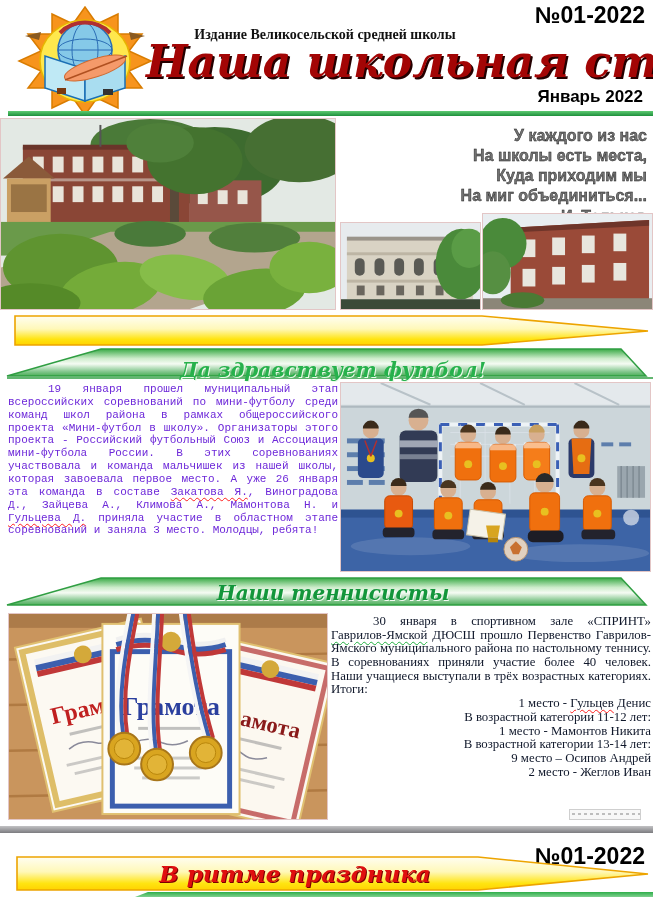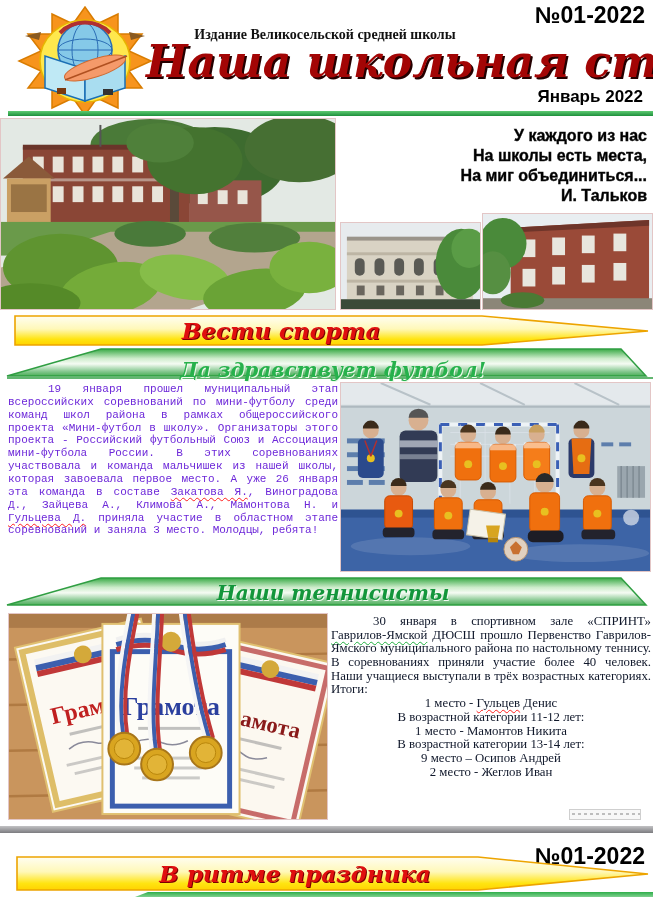--- a/index.html
+++ b/index.html
@@ -25,41 +25,41 @@
                  background:linear-gradient(180deg,#5ecb72,#1f8f3c);}
 
   
   .collage{position:absolute;left:0;top:118px;width:653px;height:192px;}
   .photo-frame{position:absolute;border:1px solid #e3c6c6;box-sizing:border-box;}
   .photo-left{left:0;top:0;width:336px;height:192px;}
   .photo-white{left:340px;top:104px;width:141px;height:88px;}
   .photo-brick{left:482px;top:95px;width:171px;height:97px;}
   .epigraph{position:absolute;right:6px;top:8px;width:302px;text-align:right;
             font-family:"Liberation Sans",sans-serif;font-weight:700;font-size:16px;
-            line-height:1.26;color:#000000;-webkit-text-stroke:0.4px #141414;}
+            line-height:1.26;color:#737373;-webkit-text-stroke:0.4px #141414;}
 
   
   .banner{position:absolute;}
   .banner svg{display:block;}
   .banner-label{position:absolute;top:0;height:100%;display:flex;align-items:center;
                 justify-content:center;font-family:"DejaVu Serif",serif;
                 font-style:italic;font-weight:bold;white-space:nowrap;}
   .lbl-red{color:#e00f0f;text-shadow:1px 1px 0 #7a0000;font-size:23px;}
   .lbl-green-light{color:#27b14c;text-shadow:1px 1px 0 #eafbe9;font-size:20px;}
   .lbl-green{color:#13963b;text-shadow:1px 1px 0 #f2fbf2;font-size:20px;}
 
   
   .football-text{position:absolute;left:8px;top:383px;width:330px;
                  font-size:11px;line-height:1.17;text-align:justify;color:#6d28d9;font-family:Liberation Mono, monospace;}
   .football-text p{margin:0;text-indent:40px;}
   .photo-football{left:340px;top:382px;width:311px;height:190px;}
   .tennis-text{position:absolute;left:331px;top:615px;width:320px;
                font-size:12.8px;line-height:1.07;color:#0f172a;}
   .tennis-text .para{text-align:justify;text-indent:42px;margin:0;}
-  .tennis-text .res{text-align:center;}
+  .tennis-text .res{text-align:right;}
   .tennis-text .closing{text-align:justify;text-indent:46px;margin:0;}
   .photo-certs{left:8px;top:613px;width:320px;height:207px;}
 
   .wavy-red{text-decoration:underline wavy #ff1f1f;text-decoration-thickness:1px;text-underline-offset:2px;}
   .wavy-green{text-decoration:underline wavy #1faf3f;text-decoration-thickness:1px;text-underline-offset:2px;}
 
   .artifact{position:absolute;right:12px;top:809px;width:70px;height:9px;background:#f7f7f7;
             border:1px solid #cfcfcf;
             background-image:repeating-linear-gradient(90deg,#bdbdbd 0 3px,transparent 3px 6px);
             background-size:100% 2px;background-position:2px 3px;background-repeat:no-repeat;}
@@ -145,20 +145,21 @@
       <ellipse cx="110" cy="172" rx="52" ry="26" fill="#74ab39" transform="rotate(-12 110 172)"></ellipse>
       <ellipse cx="185" cy="160" rx="46" ry="22" fill="#86bd49" transform="rotate(10 185 160)"></ellipse>
       <ellipse cx="255" cy="176" rx="52" ry="24" fill="#6aa336" transform="rotate(-8 255 176)"></ellipse>
       <ellipse cx="310" cy="150" rx="40" ry="26" fill="#79b13e"></ellipse>
       <ellipse cx="30" cy="186" rx="50" ry="20" fill="#558a28"></ellipse>
     </svg>
 
     <div class="epigraph">
       <div>У каждого из нас</div>
       <div>На школы есть места,</div>
+      <div>Куда приходим мы</div>
       <div>На миг объединиться...</div>
       <div>И. Тальков</div>
     </div>
 
     <svg class="photo-frame photo-white" viewBox="0 0 141 88" preserveAspectRatio="none">
       <rect width="141" height="88" fill="#e7ebee"></rect>
       <rect x="6" y="16" width="128" height="62" fill="#d9d3c4"></rect>
       <rect x="6" y="14" width="128" height="4" fill="#9a948a"></rect>
       <rect x="6" y="30" width="128" height="3" fill="#bdb5a4"></rect>
       <g fill="#5a5a55">
@@ -207,21 +208,20 @@
       <defs>
         <linearGradient id="gy1" x1="0" y1="0" x2="0" y2="1">
           <stop offset="0" stop-color="#fffef2"></stop>
             <stop offset="0.45" stop-color="#fff8b8"></stop>
           <stop offset="0.8" stop-color="#ffe411"></stop>
             <stop offset="1" stop-color="#ffd300"></stop>
         </linearGradient>
       </defs>
       <polygon points="1,1 468,1 634,16 468,30 1,30" fill="url(#gy1)" stroke="#eda400" stroke-width="1.6"></polygon>
     </svg>
-    <div class="banner-label lbl-red" style="left:10%;width:64%;">Вести спорта</div>
   </div>
 
   <div class="banner" style="left:0;top:348px;width:653px;height:44px;">
     <svg width="653" height="31" viewBox="0 0 653 31">
       <defs>
         <linearGradient id="gg1" x1="0" y1="0" x2="0" y2="1">
           <stop offset="0" stop-color="#39aa46"></stop>
             <stop offset="0.35" stop-color="#cdeccb"></stop>
           <stop offset="0.55" stop-color="#f5fbf3"></stop>
             <stop offset="0.85" stop-color="#7ec489"></stop>

